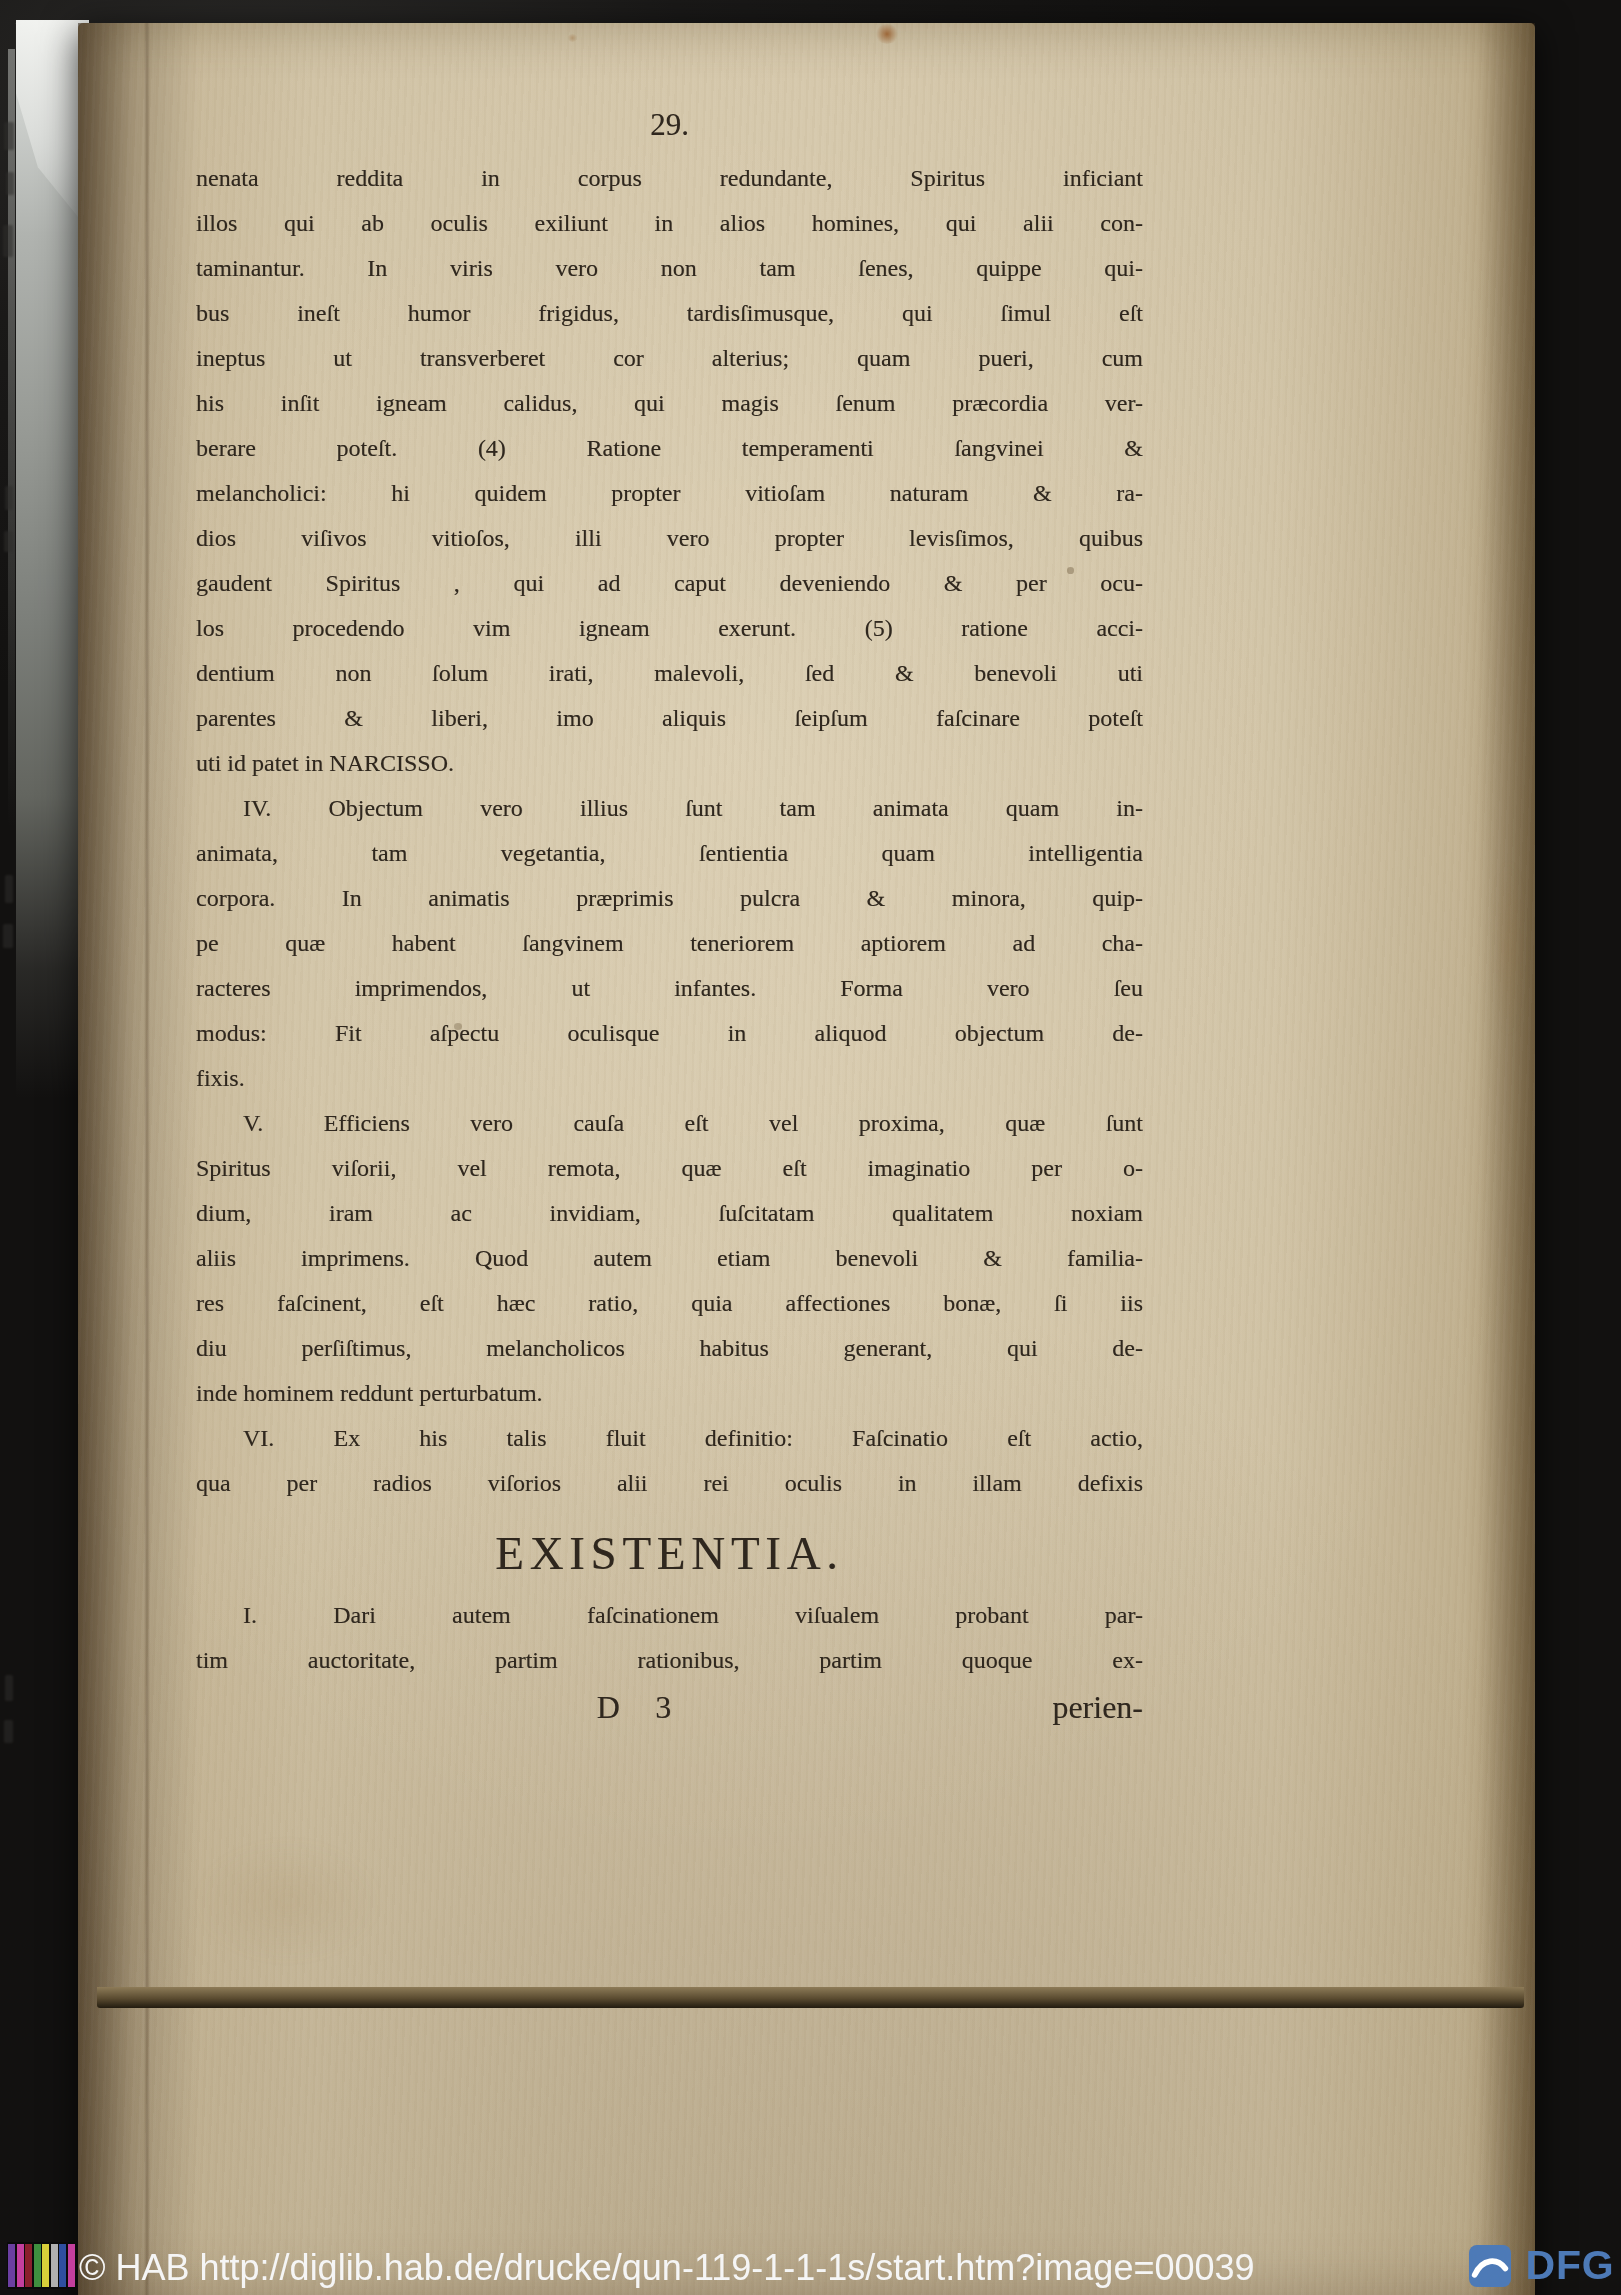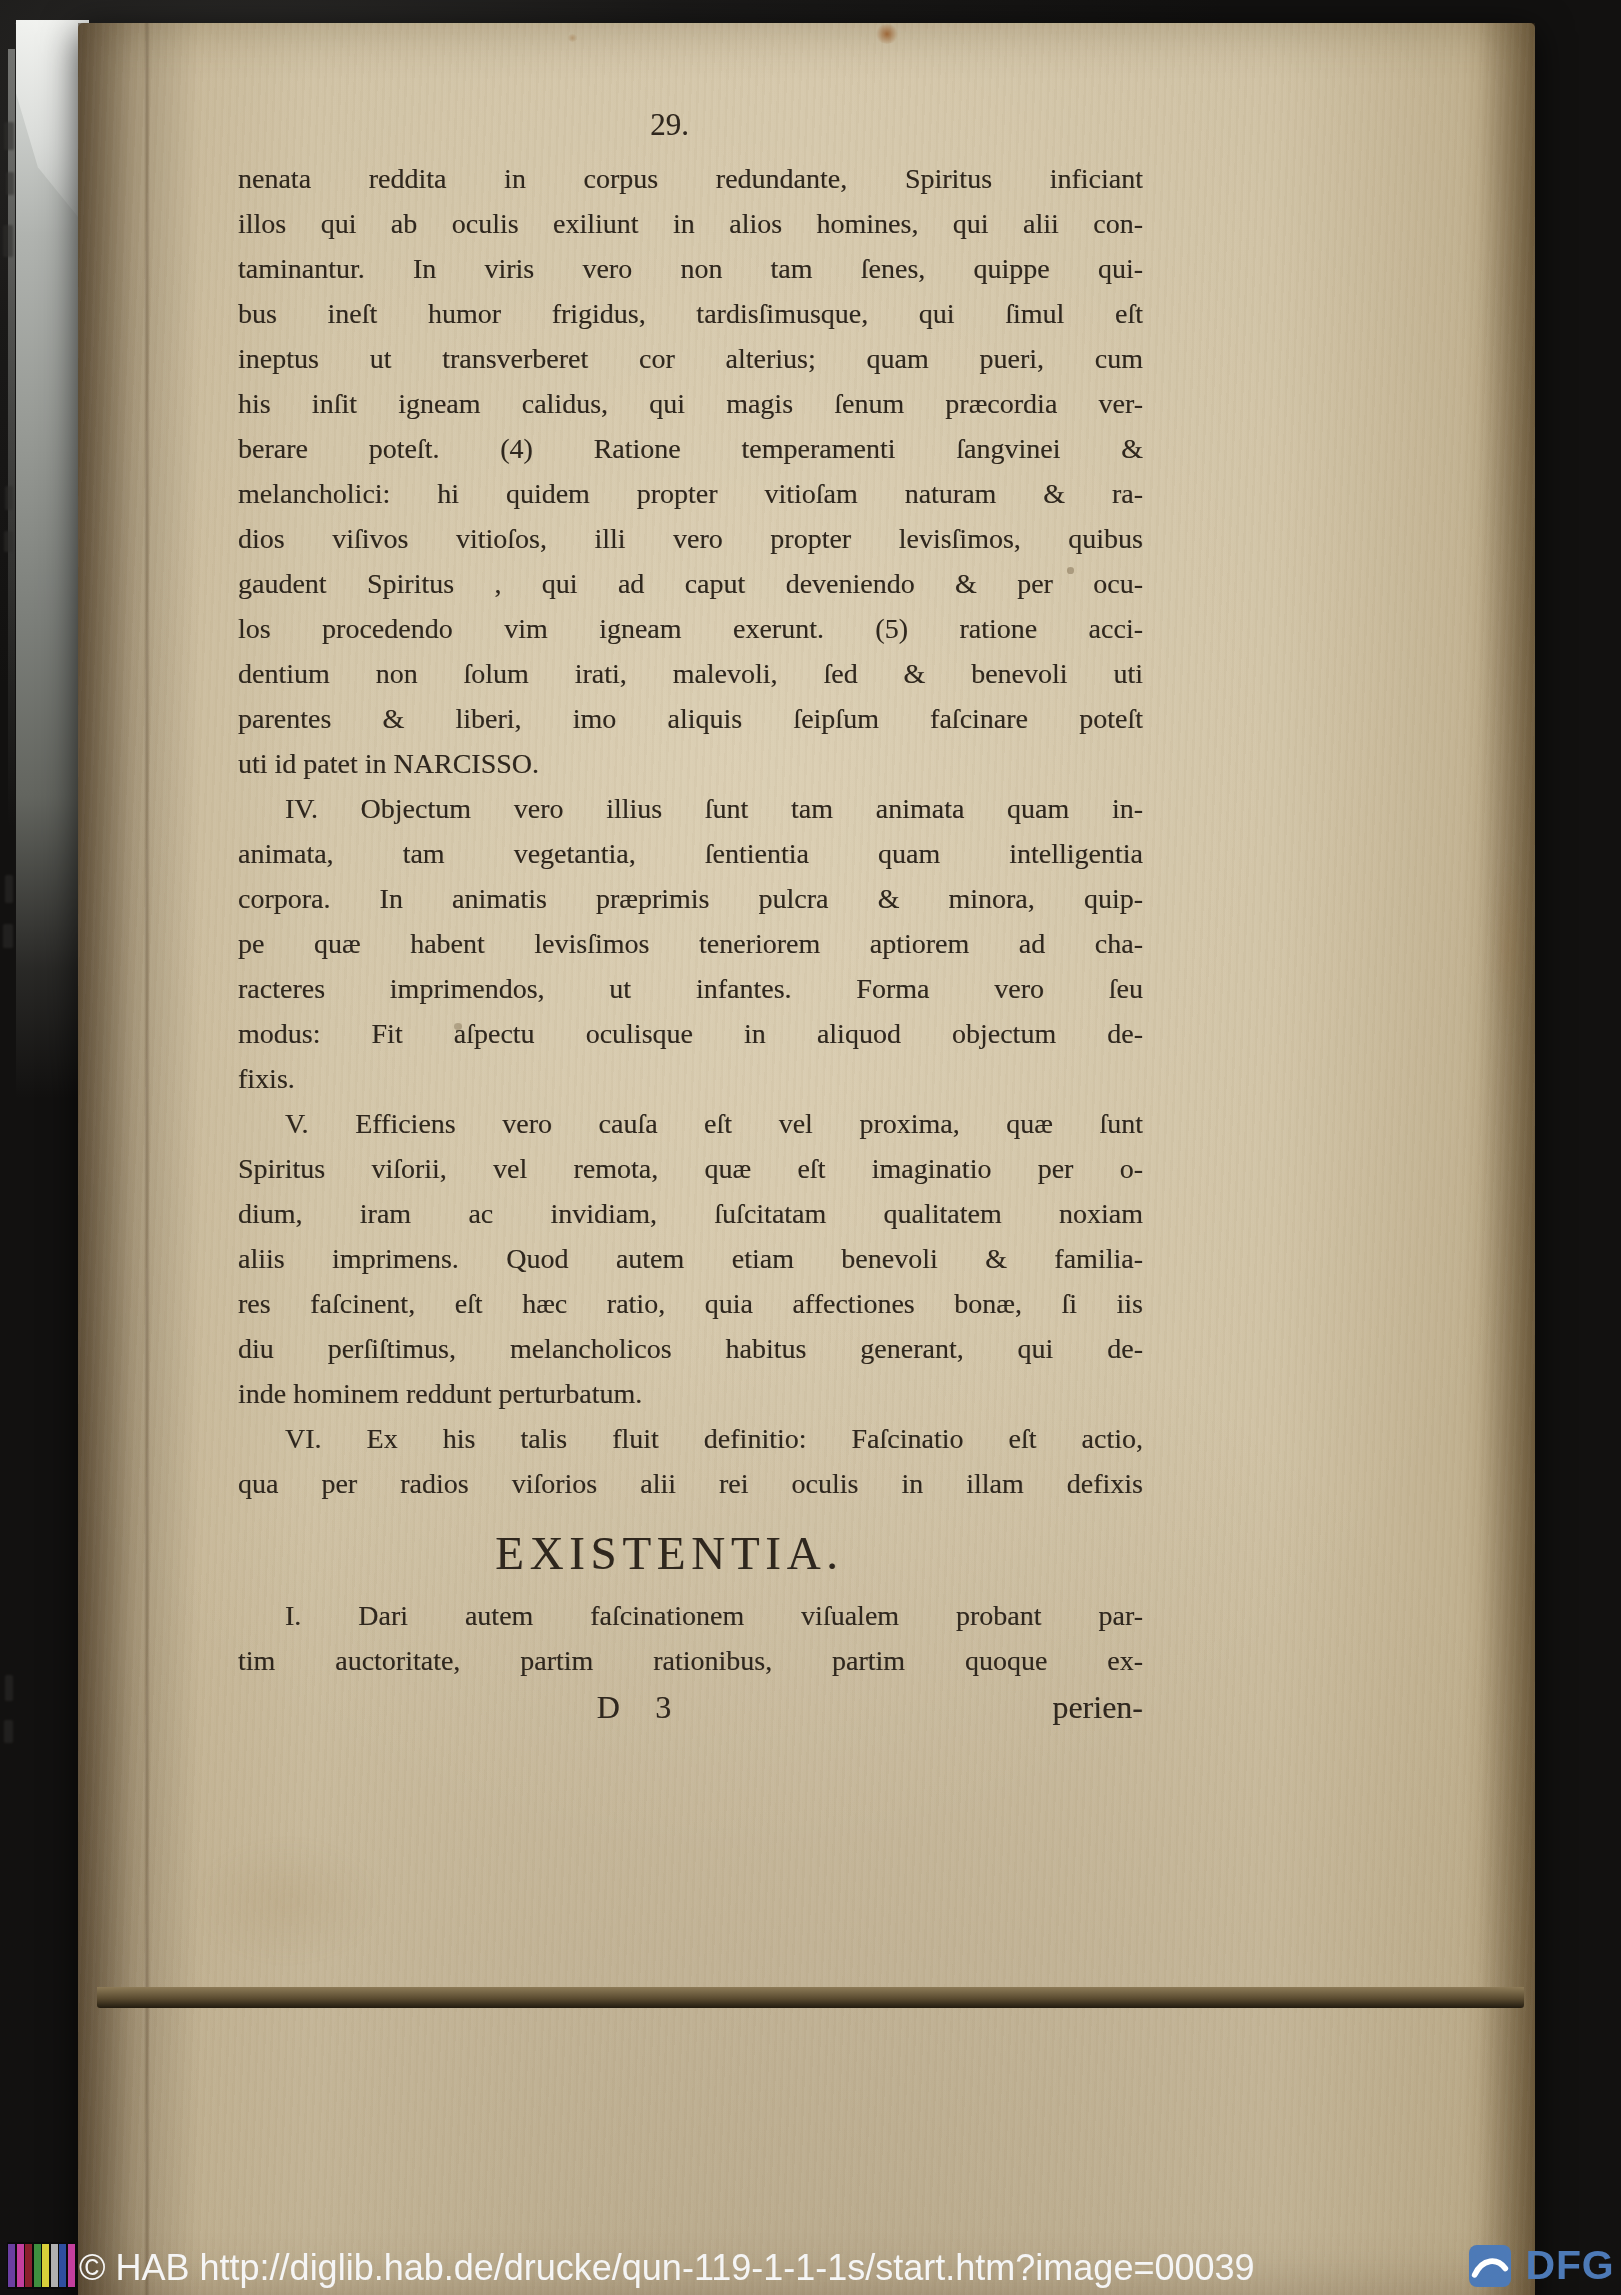--- a/index.html
+++ b/index.html
@@ -94,21 +94,21 @@
   
   .text-area{
     position:absolute;left:118px;top:81px;width:947px;
     color:var(--ink);
     text-shadow:0.4px 0.4px 0 rgba(47,39,30,.22), -0.2px 0 0.5px rgba(47,39,30,.18);
   }
   .page-number{
     font-size:31px;height:42px;line-height:42px;text-align:center;margin-bottom:9.7px;
   }
   .line{
-    font-size:28px;height:45px;line-height:45px;overflow:hidden;margin-left:42px;
+    font-size:24px;height:45px;line-height:45px;overflow:hidden;
   }
   .line.just{text-align:justify;text-align-last:justify;}
   .line.indent{padding-left:47px;}
   .heading{
     font-size:47px;letter-spacing:5.7px;text-align:center;
     height:58px;line-height:58px;margin:18px 0 11.3px;
   }
   .sig-line{position:relative;height:45px;font-size:32px;line-height:45px;margin-top:1.6px;}
   .signature{position:absolute;left:438px;transform:translateX(-50%);word-spacing:27.6px;font-family:Liberation Serif, serif;}
   .catchword{position:absolute;right:0;}
@@ -169,21 +169,21 @@
           <div class="line just">melancholici: hi quidem propter vitioſam naturam &amp; ra-</div>
           <div class="line just">dios viſivos vitioſos, illi vero propter levisſimos, quibus</div>
           <div class="line just">gaudent Spiritus , qui ad caput deveniendo &amp; per ocu-</div>
           <div class="line just">los procedendo vim igneam exerunt. (5) ratione acci-</div>
           <div class="line just">dentium non ſolum irati, malevoli, ſed &amp; benevoli uti</div>
           <div class="line just">parentes &amp; liberi, imo aliquis ſeipſum faſcinare poteſt</div>
           <div class="line">uti id patet in NARCISSO.</div>
           <div class="line just indent">IV. Objectum vero illius ſunt tam animata quam in-</div>
           <div class="line just">animata, tam vegetantia, ſentientia quam intelligentia</div>
           <div class="line just">corpora. In animatis præprimis pulcra &amp; minora, quip-</div>
-          <div class="line just">pe quæ habent levisſimos teneriorem aptiorem ad cha-</div>
+          <div class="line just">pe quæ habent ſangvinem teneriorem aptiorem ad cha-</div>
           <div class="line just">racteres imprimendos, ut infantes. Forma vero ſeu</div>
           <div class="line just">modus: Fit aſpectu oculisque in aliquod objectum de-</div>
           <div class="line">fixis.</div>
           <div class="line just indent">V. Efficiens vero cauſa eſt vel proxima, quæ ſunt</div>
           <div class="line just">Spiritus viſorii, vel remota, quæ eſt imaginatio per o-</div>
           <div class="line just">dium, iram ac invidiam, ſuſcitatam qualitatem noxiam</div>
           <div class="line just">aliis imprimens. Quod autem etiam benevoli &amp; familia-</div>
           <div class="line just">res faſcinent, eſt hæc ratio, quia affectiones bonæ, ſi iis</div>
           <div class="line just">diu perſiſtimus, melancholicos habitus generant, qui de-</div>
           <div class="line">inde hominem reddunt perturbatum.</div>

